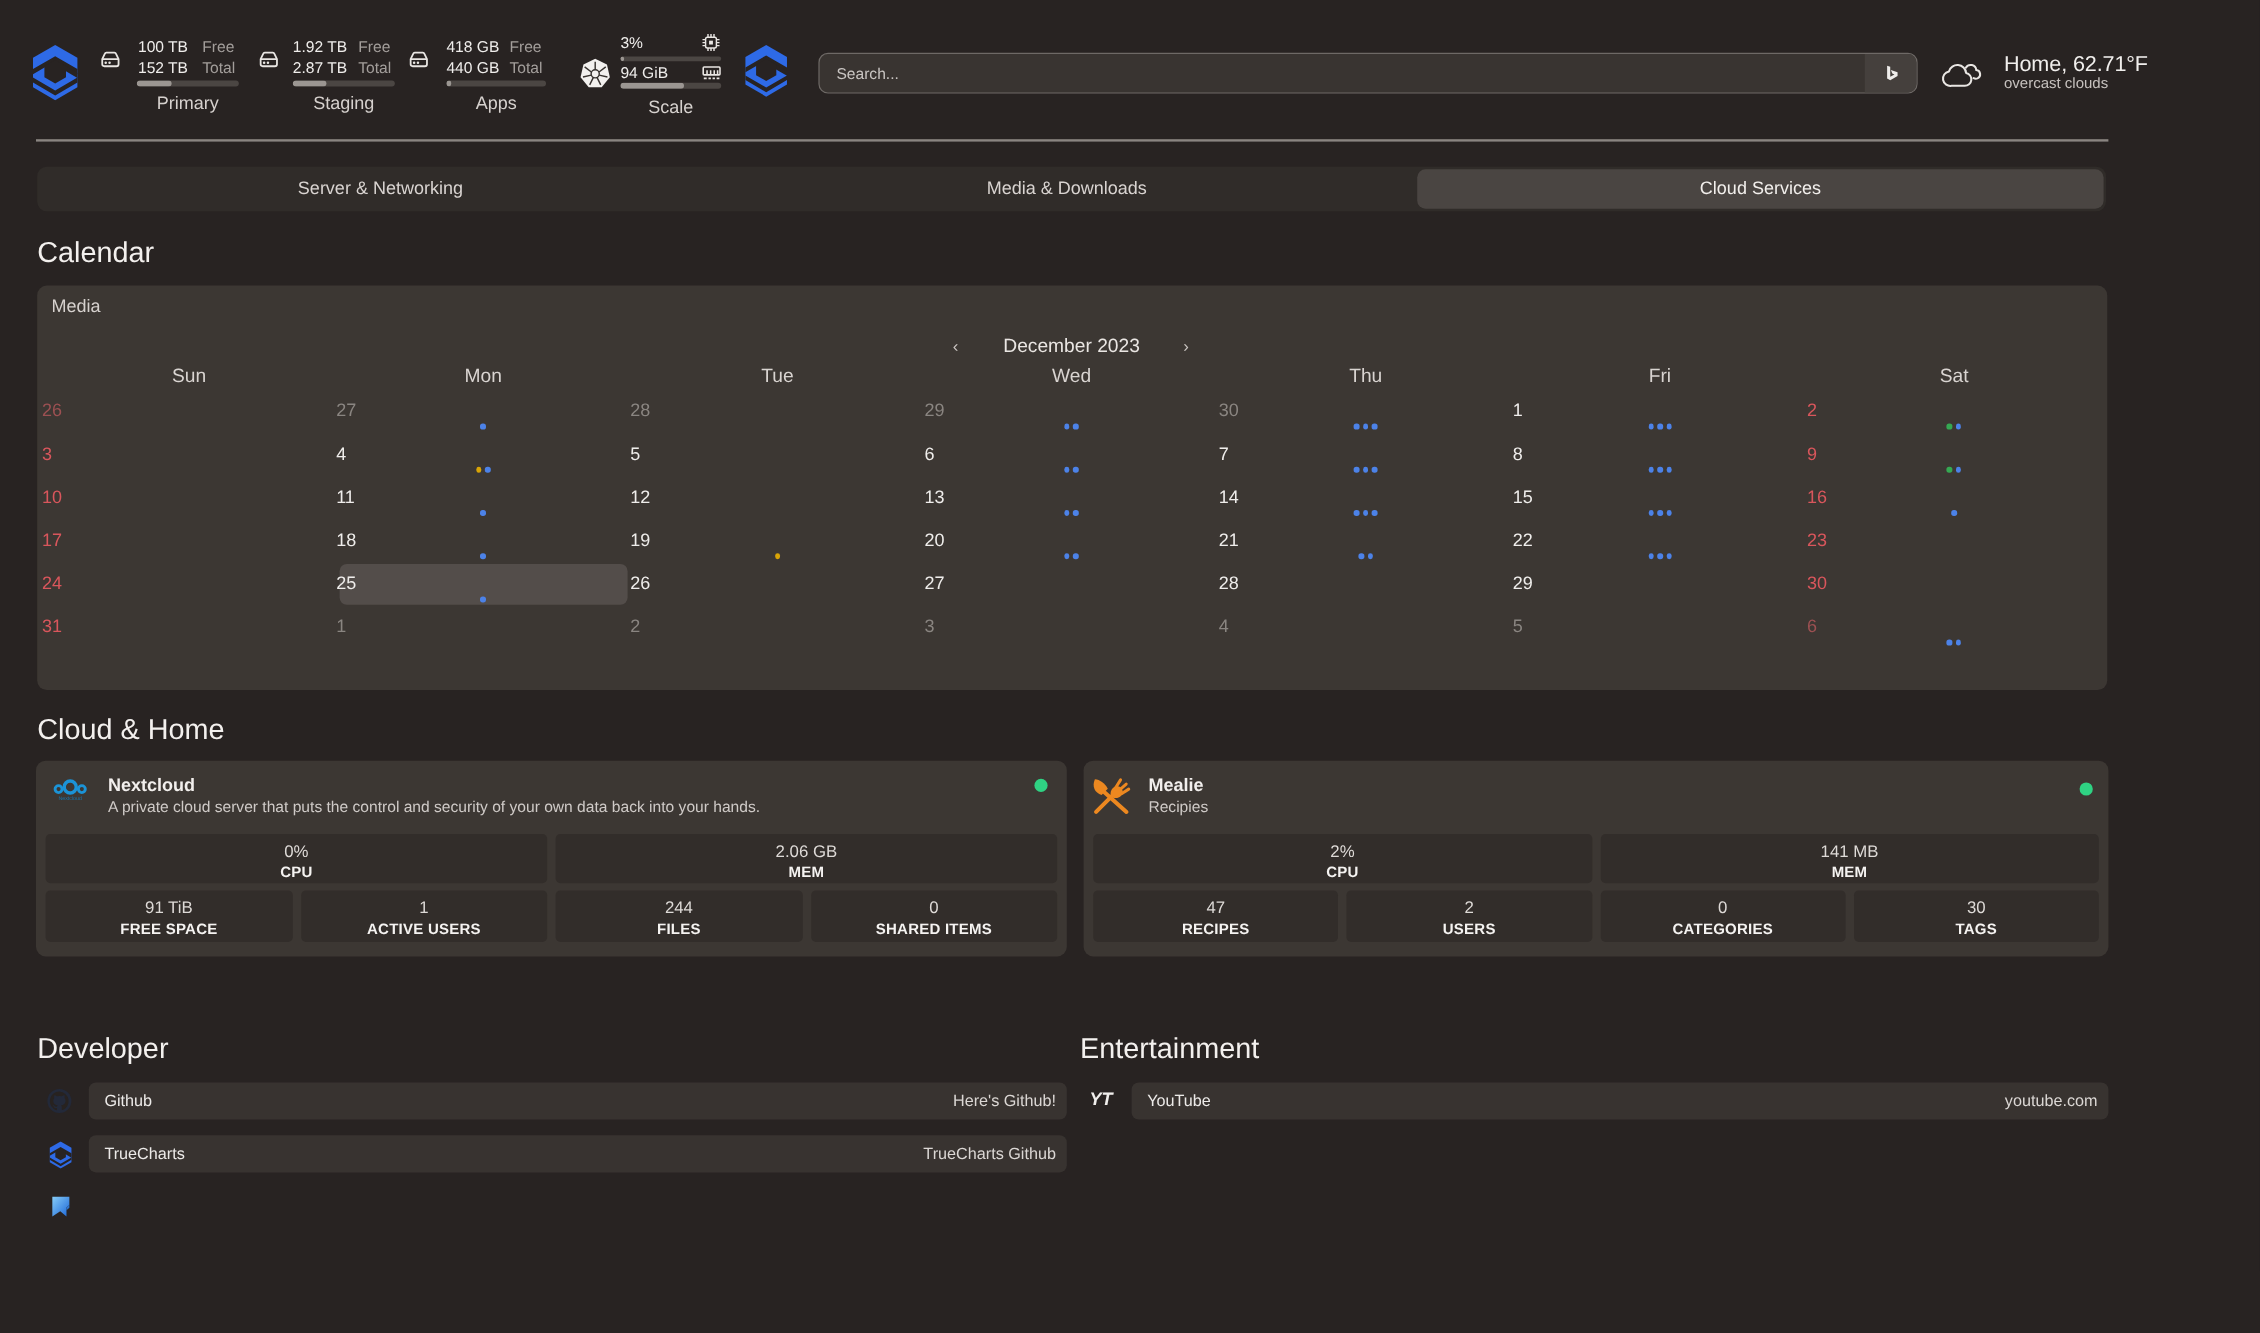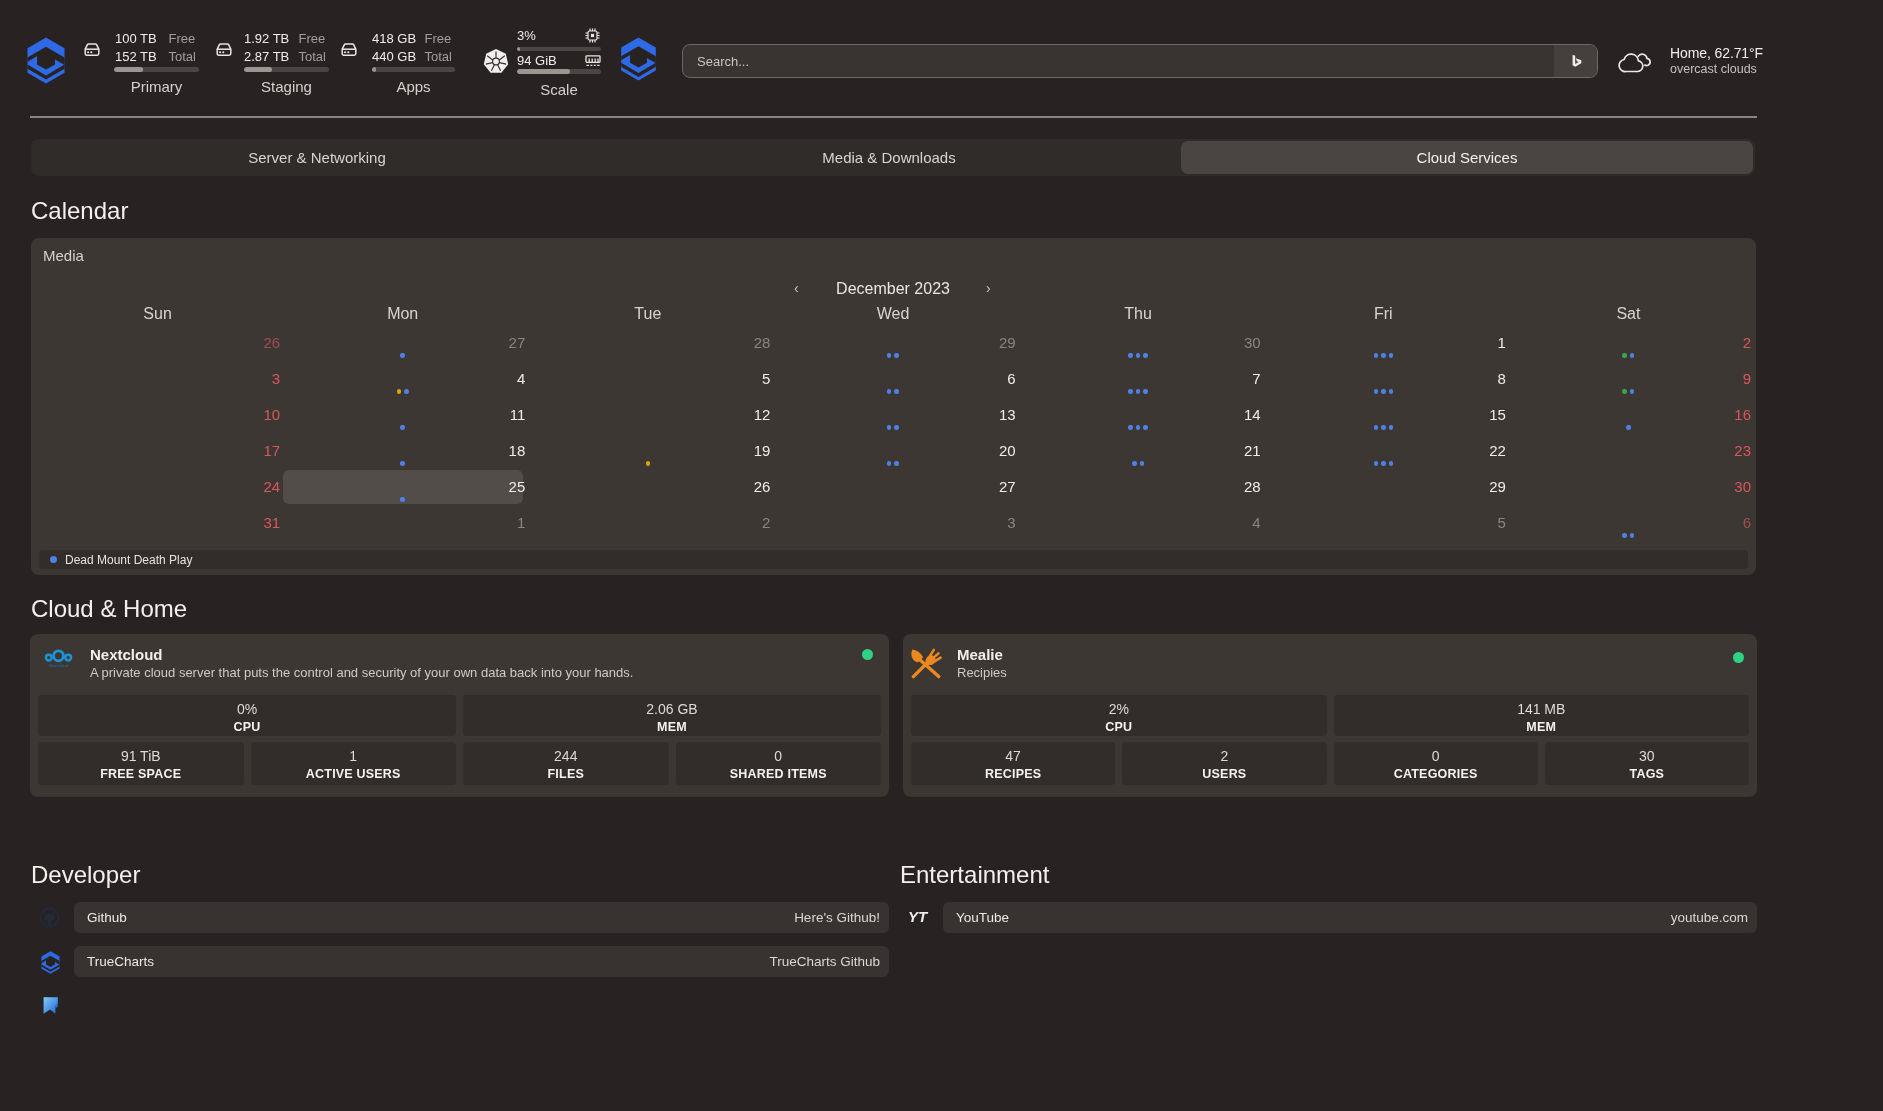--- a/index.html
+++ b/index.html
@@ -19,21 +19,21 @@
 .reslabel { font-size:15px; color:#d6d1ce; text-align:center; }
 
 .scale-row { display:flex; align-items:center; justify-content:space-between; font-size:13px; color:#efedeb; }
 
 #search { position:absolute; left:682px; top:44px; width:916px; height:34px; background:#393431; border:1px solid #6e6966; border-radius:8px; display:flex; align-items:center; }
 #search .ph { font-size:13px; color:#c9c5c2; margin-left:14px; flex:1; }
 #search .btn { width:43px; height:32px; background:#45403d; background:#45403d; border-radius:0 7px 7px 0; display:flex; align-items:center; justify-content:center; }
 
 #weather { position:absolute; left:1618px; top:45px; display:flex; }
 #weather .txt { margin-left:18px; }
-#weather .l1 { font-size:14px; letter-spacing:-0.1px; color:#f0eeec; line-height:17px; }
+#weather .l1 { font-size:18px; letter-spacing:-0.1px; color:#f0eeec; line-height:17px; }
 #weather .l2 { font-size:12.5px; color:#c6c1be; line-height:15px; }
 
 #divider { position:absolute; left:30px; top:116px; width:1727px; height:2px; background:#8a8581; }
 
 
 #tabs { position:absolute; left:31px; top:139px; width:1724px; height:37px; background:#302c29; border-radius:8px; display:flex; }
 #tabs .tab { flex:1; display:flex; align-items:center; justify-content:center; font-size:15px; color:#d9d4d1; }
 #tabs .tab.active { background:#4a4542; border-radius:7px; margin:2px 2px 2px 6px; color:#f2efec; }
 
 .h2 { position:absolute; font-size:24px; color:#f3f0ee; }
@@ -41,21 +41,21 @@
 
 #calcard { position:absolute; left:31px; top:238px; width:1725px; height:337px; background:#3c3733; border-radius:8px; }
 #calcard .media { position:absolute; left:12px; top:247px; top:9px; font-size:15px; color:#d6d1ce; }
 #calhead { position:absolute; left:0; top:42px; width:100%; height:18px; }
 #calhead .title { position:absolute; left:762px; width:200px; text-align:center; font-size:16px; color:#eae6e3; }
 #calhead .chv { position:absolute; font-size:14px; color:#c9c4c1; }
 .wkrow { position:absolute; left:4px; top:67px; width:1716px; display:flex; }
 .wkrow div { width:245.15px; text-align:center; font-size:16px; color:#d9d4d1; }
 #days { position:absolute; left:4px; top:87px; width:1716px; }
 .drow { display:flex; height:36px; }
-.cell { width:245.15px; position:relative; text-align:right; }
+.cell { width:245.15px; position:relative; text-align:left; }
 .cell .num { font-size:15px; line-height:36px; color:#efedeb; }
 .cell.red .num { color:#d9565c; }
 .cell.dim .num { color:#8a8581; }
 .cell.dimred .num { color:#9c5052; }
 .cell.sel::before { content:""; position:absolute; left:2.5px; top:1px; width:240px; height:34px; background:#534d4a; border-radius:6px; }
 .cell .num { position:relative; }
 .dots { position:absolute; left:0; right:0; top:28px; height:5px; display:flex; justify-content:center; gap:3px; }
 .dots b { width:4.5px; height:4.5px; border-radius:50%; display:block; }
 .dot-b { background:#4c82e8; }
 .dot-y { background:#d9a406; }
@@ -460,24 +460,20 @@
           </div>
           <div class="cell dimred">
             <div class="num">6</div>
             <div class="dots">
               <b class="dot-b"></b>
               <b class="dot-b"></b>
             </div>
           </div>
         </div>
       </div>
-  <div id="legend">
-        <b></b>
-        <span>Dead Mount Death Play</span>
-      </div>
 </div>
 
 <div class="h2" style="left:31px; top:595px;">Cloud &amp; Home</div>
 
 <div class="appcard" style="left:30px; width:859px;">
   <svg class="abs" style="left:14px; top:14px;" width="29" height="20" viewBox="0 0 29 20">
     <g fill="none" stroke="#1b93d7">
       <circle cx="14.5" cy="7.8" r="5" stroke-width="2.8"></circle>
       <circle cx="4.8" cy="9.6" r="2.9" stroke-width="2.4"></circle>
       <circle cx="24.2" cy="9.6" r="2.9" stroke-width="2.4"></circle>

